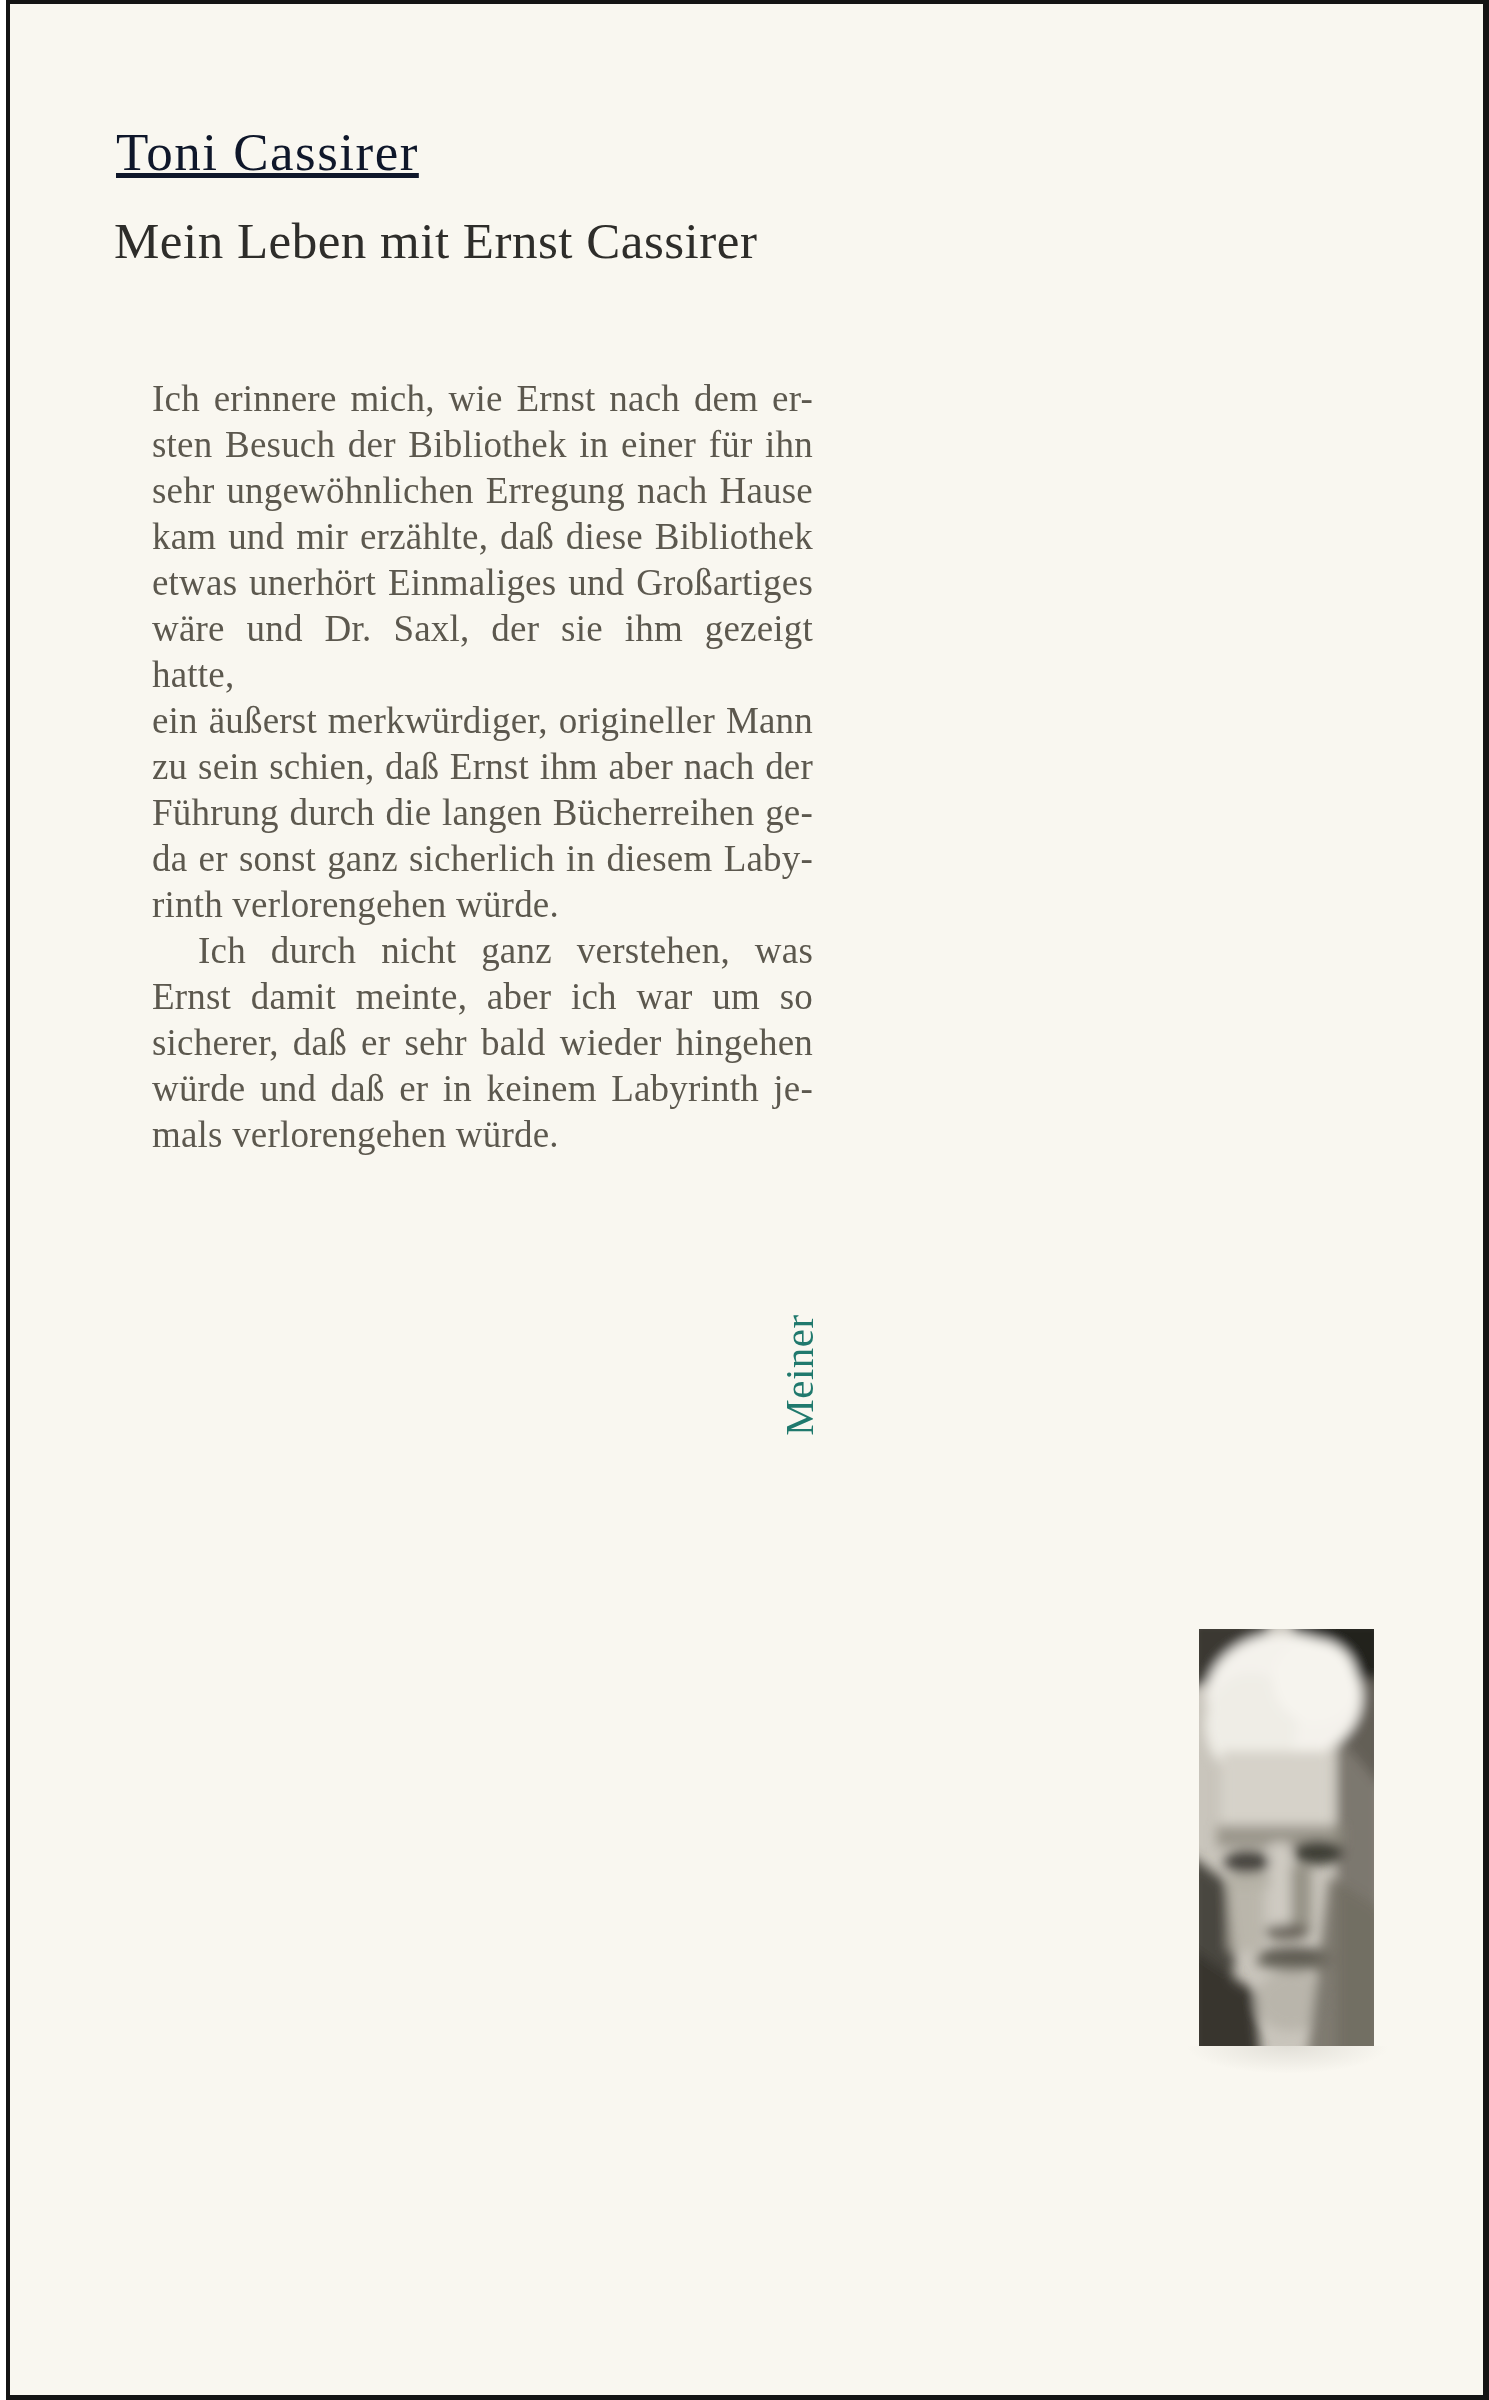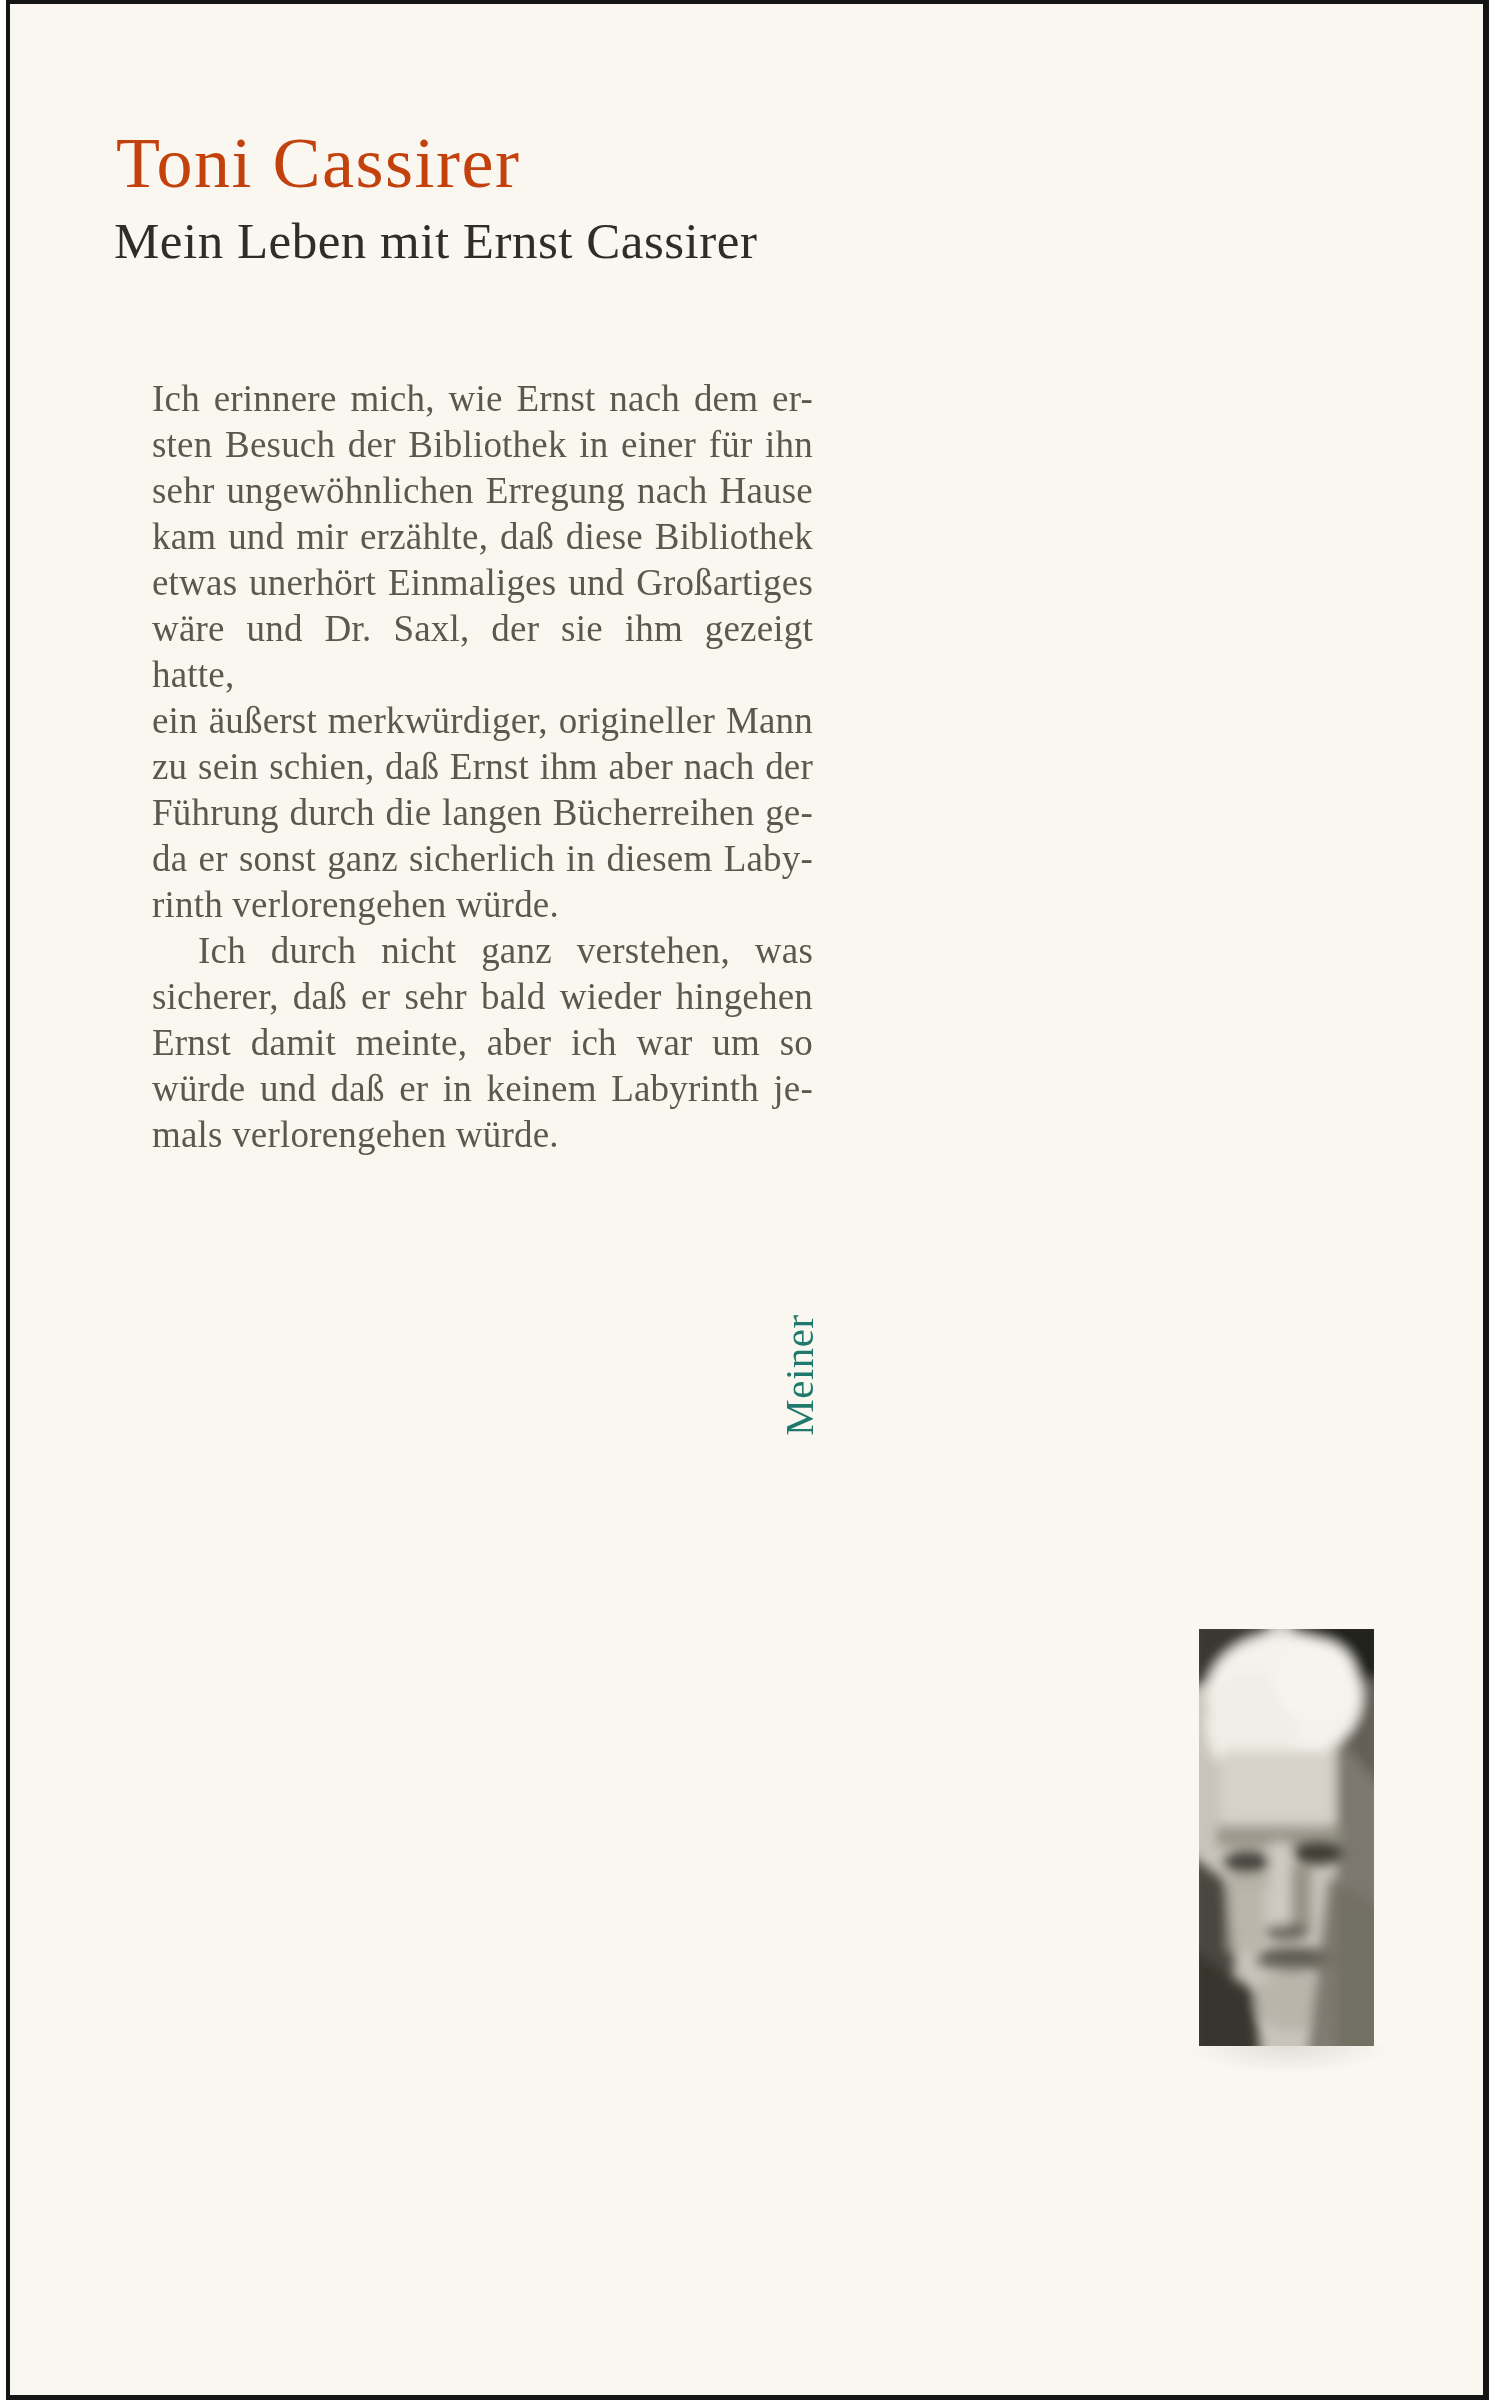--- a/index.html
+++ b/index.html
@@ -22,23 +22,24 @@
     background: #f9f7f0;
     border: 4px solid #141414;
     border-right-width: 6px;
     border-bottom-width: 5px;
     box-sizing: border-box;
   }
   .author {
     position: absolute;
     left: 116px;
     top: 122px;
-    font-size: 72px;
+    font-size: 53px;
     letter-spacing: 1.5px;
-    color: #c2410c;
+    color: #0f172a;
+    text-decoration: underline;
   }
   .title {
     position: absolute;
     left: 114px;
     top: 212px;
     margin: 0;
     font-size: 51px;
     font-weight: normal;
     letter-spacing: 0.5px;
     color: #2e2d2a;
@@ -110,22 +111,22 @@
       <div class="line">sehr ungewöhnlichen Erregung nach Hause</div>
       <div class="line">kam und mir erzählte, daß diese Bibliothek</div>
       <div class="line">etwas unerhört Einmaliges und Großartiges</div>
       <div class="line">wäre und Dr. Saxl, der sie ihm gezeigt hatte,</div>
       <div class="line">ein äußerst merkwürdiger, origineller Mann</div>
       <div class="line">zu sein schien, daß Ernst ihm aber nach der</div>
       <div class="line">Führung durch die langen Bücherreihen ge-</div>
       <div class="line">da er sonst ganz sicherlich in diesem Laby-</div>
       <div class="line final">rinth verlorengehen würde.</div>
       <div class="line indent">Ich durch nicht ganz verstehen, was</div>
+      <div class="line">Ernst damit meinte, aber ich war um so</div>
       <div class="line">sicherer, daß er sehr bald wieder hingehen</div>
-      <div class="line">Ernst damit meinte, aber ich war um so</div>
       <div class="line">würde und daß er in keinem Labyrinth je-</div>
       <div class="line final">mals verlorengehen würde.</div>
     </div>
 
   <div class="publisher">Meiner</div>
 
   <div class="photo">
     <svg width="175" height="417" viewBox="0 0 175 417" xmlns="http://www.w3.org/2000/svg">
       <defs>
         <filter id="pblur" x="-20%" y="-20%" width="140%" height="140%">

